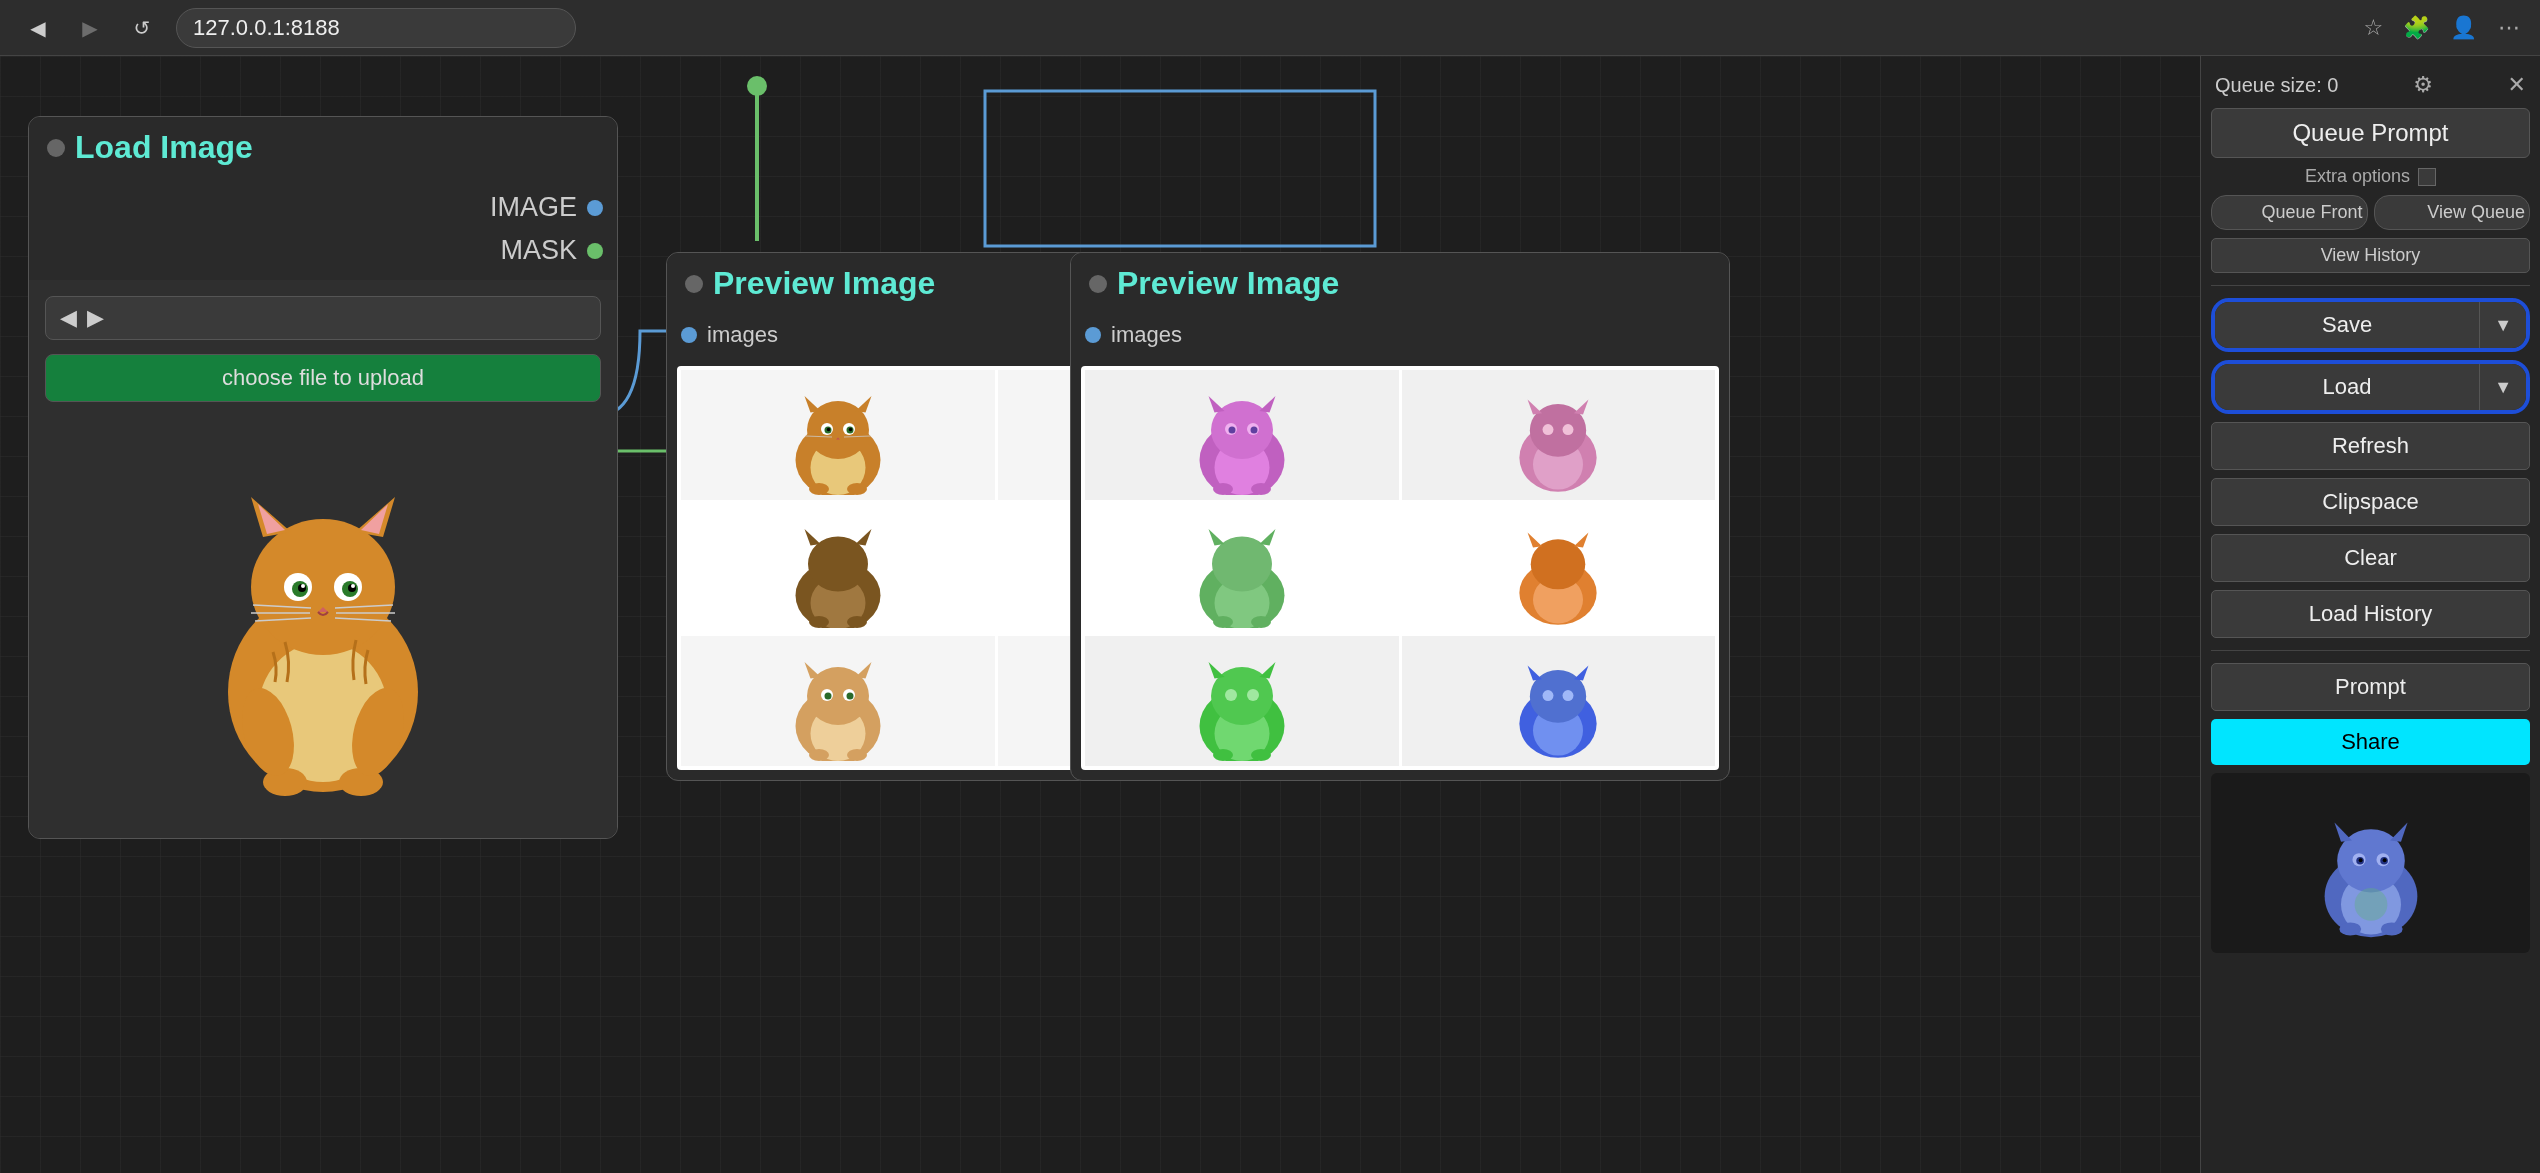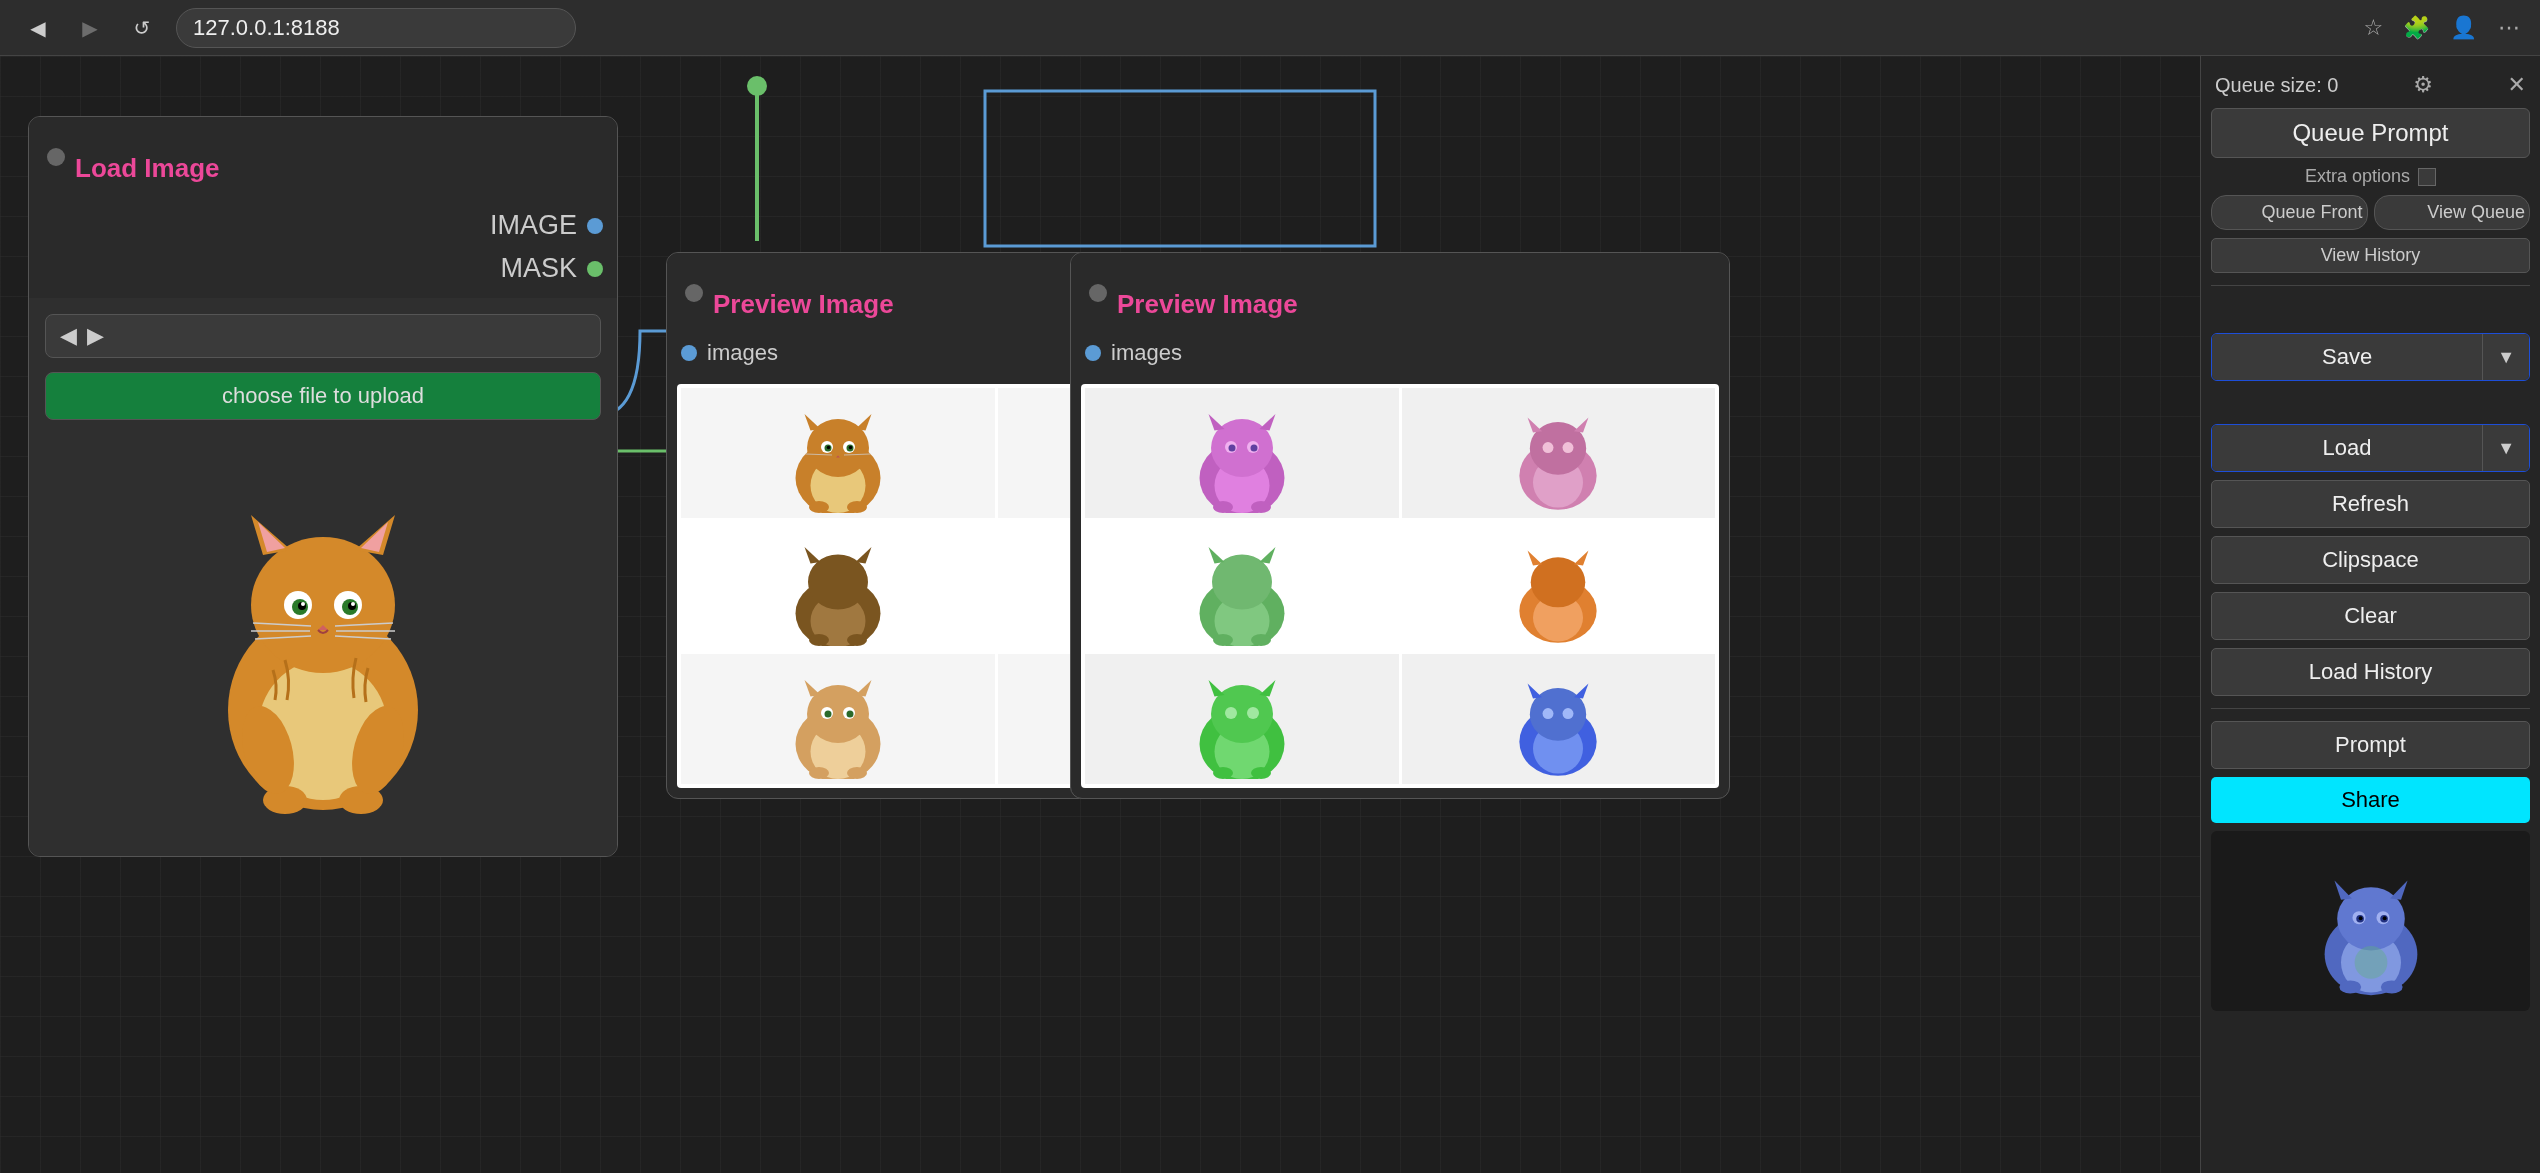--- a/index.html
+++ b/index.html
@@ -94,24 +94,23 @@
       padding: 12px 18px;
       background: #2a2a2a;
     }
     .node-dot {
       width: 18px; height: 18px;
       border-radius: 50%;
       background: #666;
       flex-shrink: 0;
     }
     .node-title {
-      color: #ec4899;
-      font-size: 26px;
+      color: #5eead4;
+      font-size: 32px;
       font-weight: bold;
-      margin-top: 24px;
     }
     .node-body {
       padding: 16px;
       background: #2f2f2f;
     }
 
     
     .load-image-node {
       top: 60px;
       left: 28px;
@@ -293,24 +292,23 @@
       font-size: 18px;
       padding: 6px 10px;
       cursor: pointer;
       width: 100%;
       text-align: center;
     }
 
     .split-btn {
       display: flex;
       width: 100%;
-      border-radius: 6px;
+      border-radius: 18px;
       overflow: hidden;
-      border: 1px solid #1d4ed8;
-      margin-top: 35px;
+      border: 4px solid #1d4ed8;
     }
     .split-btn-main {
       flex: 1;
       background: #3a3a3a;
       border: none;
       color: #eee;
       font-size: 22px;
       padding: 10px;
       cursor: pointer;
       text-align: center;

